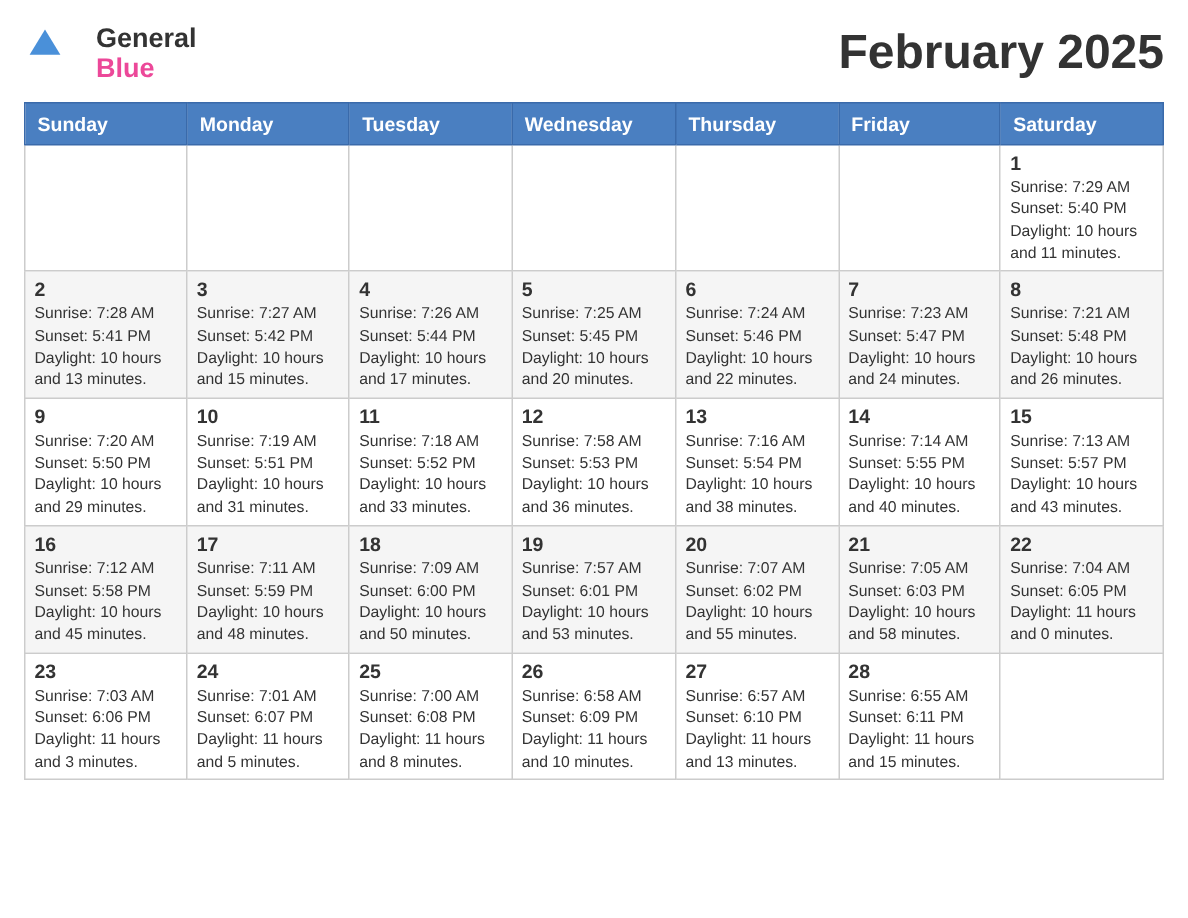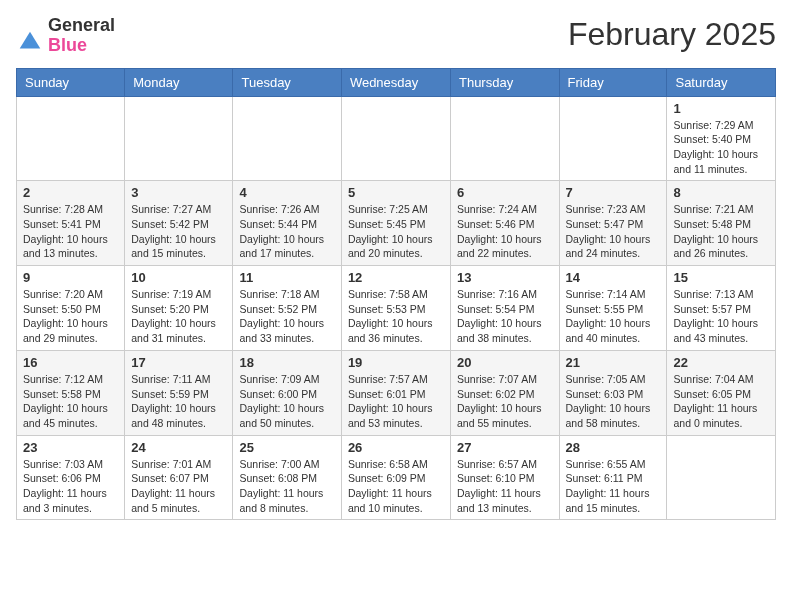--- a/index.html
+++ b/index.html
@@ -11,22 +11,22 @@
       padding: 16px;
     }
     .header {
       display: flex;
       justify-content: space-between;
       align-items: flex-start;
       margin-bottom: 12px;
     }
     .logo {
       display: flex;
-      align-items: flex-end;
-      gap: 4px;
+      align-items: flex-start;
+      gap: 20px;
     }
     .logo-text {
       display: flex;
       flex-direction: column;
       line-height: 1.1;
     }
     .logo-general {
       font-size: 18px;
       font-weight: bold;
       color: #333;
@@ -38,37 +38,37 @@
     }
     .logo-icon {
       width: 28px;
       height: 28px;
     }
     .title-block {
       text-align: right;
     }
     .month-title {
       font-size: 32px;
-      font-weight: normal;
+      font-weight: bold;
       color: #333;
     }
     .location-title {
       font-size: 16px;
       color: #555;
     }
     .calendar {
       width: 100%;
       border-collapse: collapse;
       border: 1px solid #ccc;
     }
     .calendar th {
       background: #4a7fc1;
       color: #fff;
       font-size: 13px;
-      font-weight: normal;
+      font-weight: bold;
       padding: 6px 8px;
       text-align: left;
       border: 1px solid #3a6aaa;
     }
     .calendar td {
       vertical-align: top;
       border: 1px solid #ccc;
       padding: 4px 6px;
       width: 110px;
       min-height: 80px;
@@ -198,21 +198,21 @@
         <td>
           <span class="day-number">9</span>
           <div class="day-info">Sunrise: 7:20 AM
 Sunset: 5:50 PM
 Daylight: 10 hours
 and 29 minutes.</div>
         </td>
         <td>
           <span class="day-number">10</span>
           <div class="day-info">Sunrise: 7:19 AM
-Sunset: 5:20 PM
+Sunset: 5:51 PM
 Daylight: 10 hours
 and 31 minutes.</div>
         </td>
         <td>
           <span class="day-number">11</span>
           <div class="day-info">Sunrise: 7:18 AM
 Sunset: 5:52 PM
 Daylight: 10 hours
 and 33 minutes.</div>
         </td>

